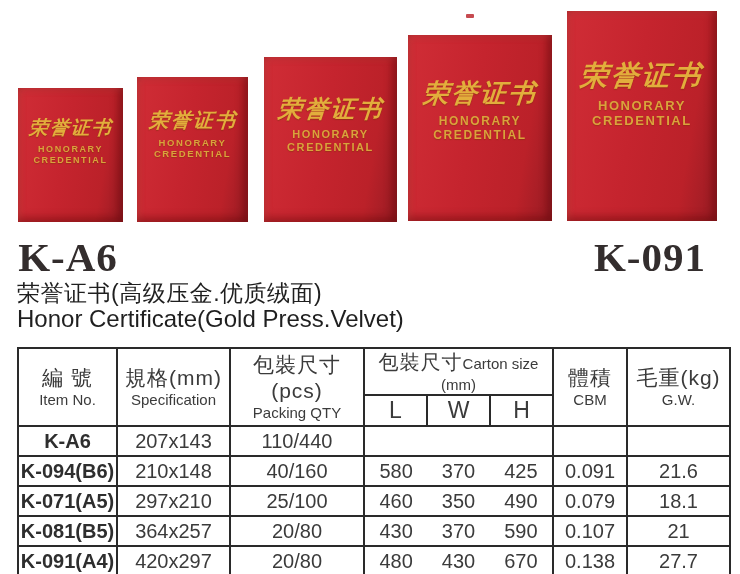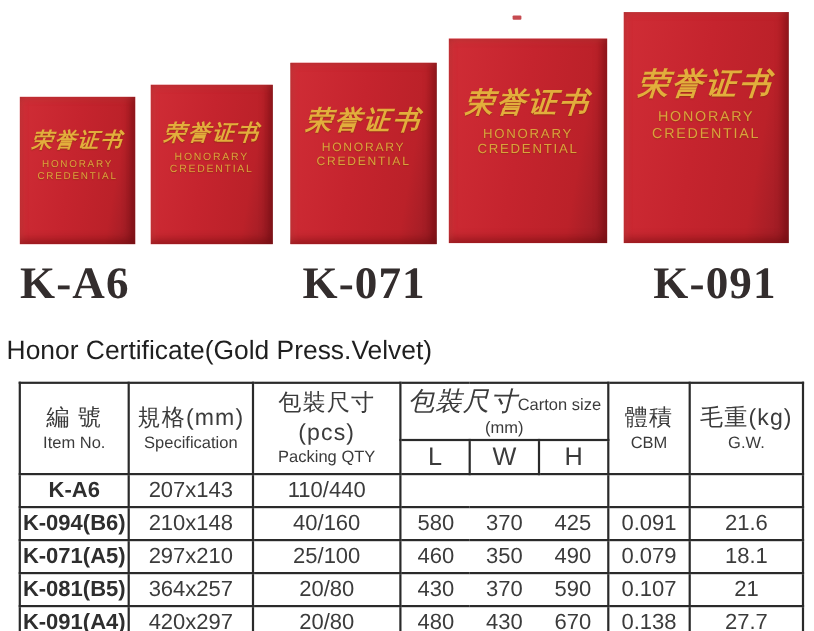--- a/index.html
+++ b/index.html
@@ -30,21 +30,21 @@
     font-weight: bold;
     font-style: italic;
     color: #e2ae3c;
     letter-spacing: 0.10em;
     transform: skewX(-5deg);
     text-shadow: 0 1px 1px rgba(110,55,0,.45);
     white-space: nowrap;
   }
   .cert-sub {
     font-family: "Liberation Sans", sans-serif;
-    font-weight: normal;
+    font-weight: bold;
     color: #d9a33c;
     letter-spacing: 1.6px;
     line-height: 1.18;
     text-shadow: 0 1px 1px rgba(110,55,0,.4);
     margin-top: 3px;
   }
   .cert-1 { left: 18px;  top: 88px; width: 105px; height: 134px; padding-top: 27px; }
   .cert-1 .cert-title { font-size: 19px; }  .cert-1 .cert-sub { font-size: 9px; }
   .cert-2 { left: 137px; top: 77px; width: 111px; height: 145px; padding-top: 30px; }
   .cert-2 .cert-title { font-size: 20px; }  .cert-2 .cert-sub { font-size: 9.5px; }
@@ -80,21 +80,21 @@
   .ml-3 { left: 331px; }
   .ml-4 { left: 484px; }
   .ml-5 { left: 650px; }
 
   
   .heading-zh {
     position: absolute; left: 17px; top: 278px;
     font-size: 23px; color: #1f1f1f; letter-spacing: 0.5px;
   }
   .heading-en {
-    position: absolute; left: 6px; top: 305px;
+    position: absolute; left: 17px; top: 305px;
     font-size: 24px; color: #1f1f1f;
   }
 
   
   table.spec {
     position: absolute;
     left: 17px; top: 347px;
     width: 712px;
     border-collapse: collapse;
     table-layout: fixed;
@@ -104,21 +104,21 @@
   table.spec th, table.spec td {
     border: 2px solid #2a2a2a;
     text-align: center;
     vertical-align: middle;
     padding: 0;
     overflow: hidden;
   }
   .hdr-zh { font-size: 21px; font-weight: normal; line-height: 1.25; letter-spacing: 1px; }
   .hdr-en { font-size: 15px; font-weight: normal; line-height: 1.2; }
   .hdr-group { font-weight: normal; }
-  .hdr-group .hdr-zh-inline { font-size: 24px; letter-spacing: 1px; font-style: italic; }
+  .hdr-group .hdr-zh-inline { font-size: 20px; letter-spacing: 1px; }
   .hdr-group .hdr-en-inline { font-size: 15px; }
   .hdr-lwh { font-size: 23px; font-weight: normal; }
   tr.hrow1 { height: 31px; }
   tr.hrow2 { height: 31px; }
   tr.brow  { height: 30px; }
   td.c-item { font-weight: bold; font-size: 20px; color: #2e2e2e; }
   td.c-val  { font-size: 20px; }
   .lwh-wrap { display: flex; width: 100%; }
   .lwh-wrap span { flex: 1; font-size: 20px; text-align: center; }
 </style>
@@ -159,23 +159,23 @@
     <div class="cert-title">荣誉证书</div>
     <div class="cert-sub">
       <div>HONORARY</div>
       <div>CREDENTIAL</div>
     </div>
   </div>
 
   <div class="red-dash"></div>
 
   <div class="model-label ml-1">K-A6</div>
-  <div class="model-label ml-3">K-071</div>
   <div class="model-label ml-5">K-091</div>
 
+  <div class="heading-zh">荣誉证书(高级压金.优质绒面)</div>
   <div class="heading-en">Honor Certificate(Gold Press.Velvet)</div>
 
   <table class="spec">
     <colgroup>
       <col style="width:99px">
         <col style="width:113px">
         <col style="width:134px">
       <col style="width:63px">
         <col style="width:63px">
         <col style="width:63px">

